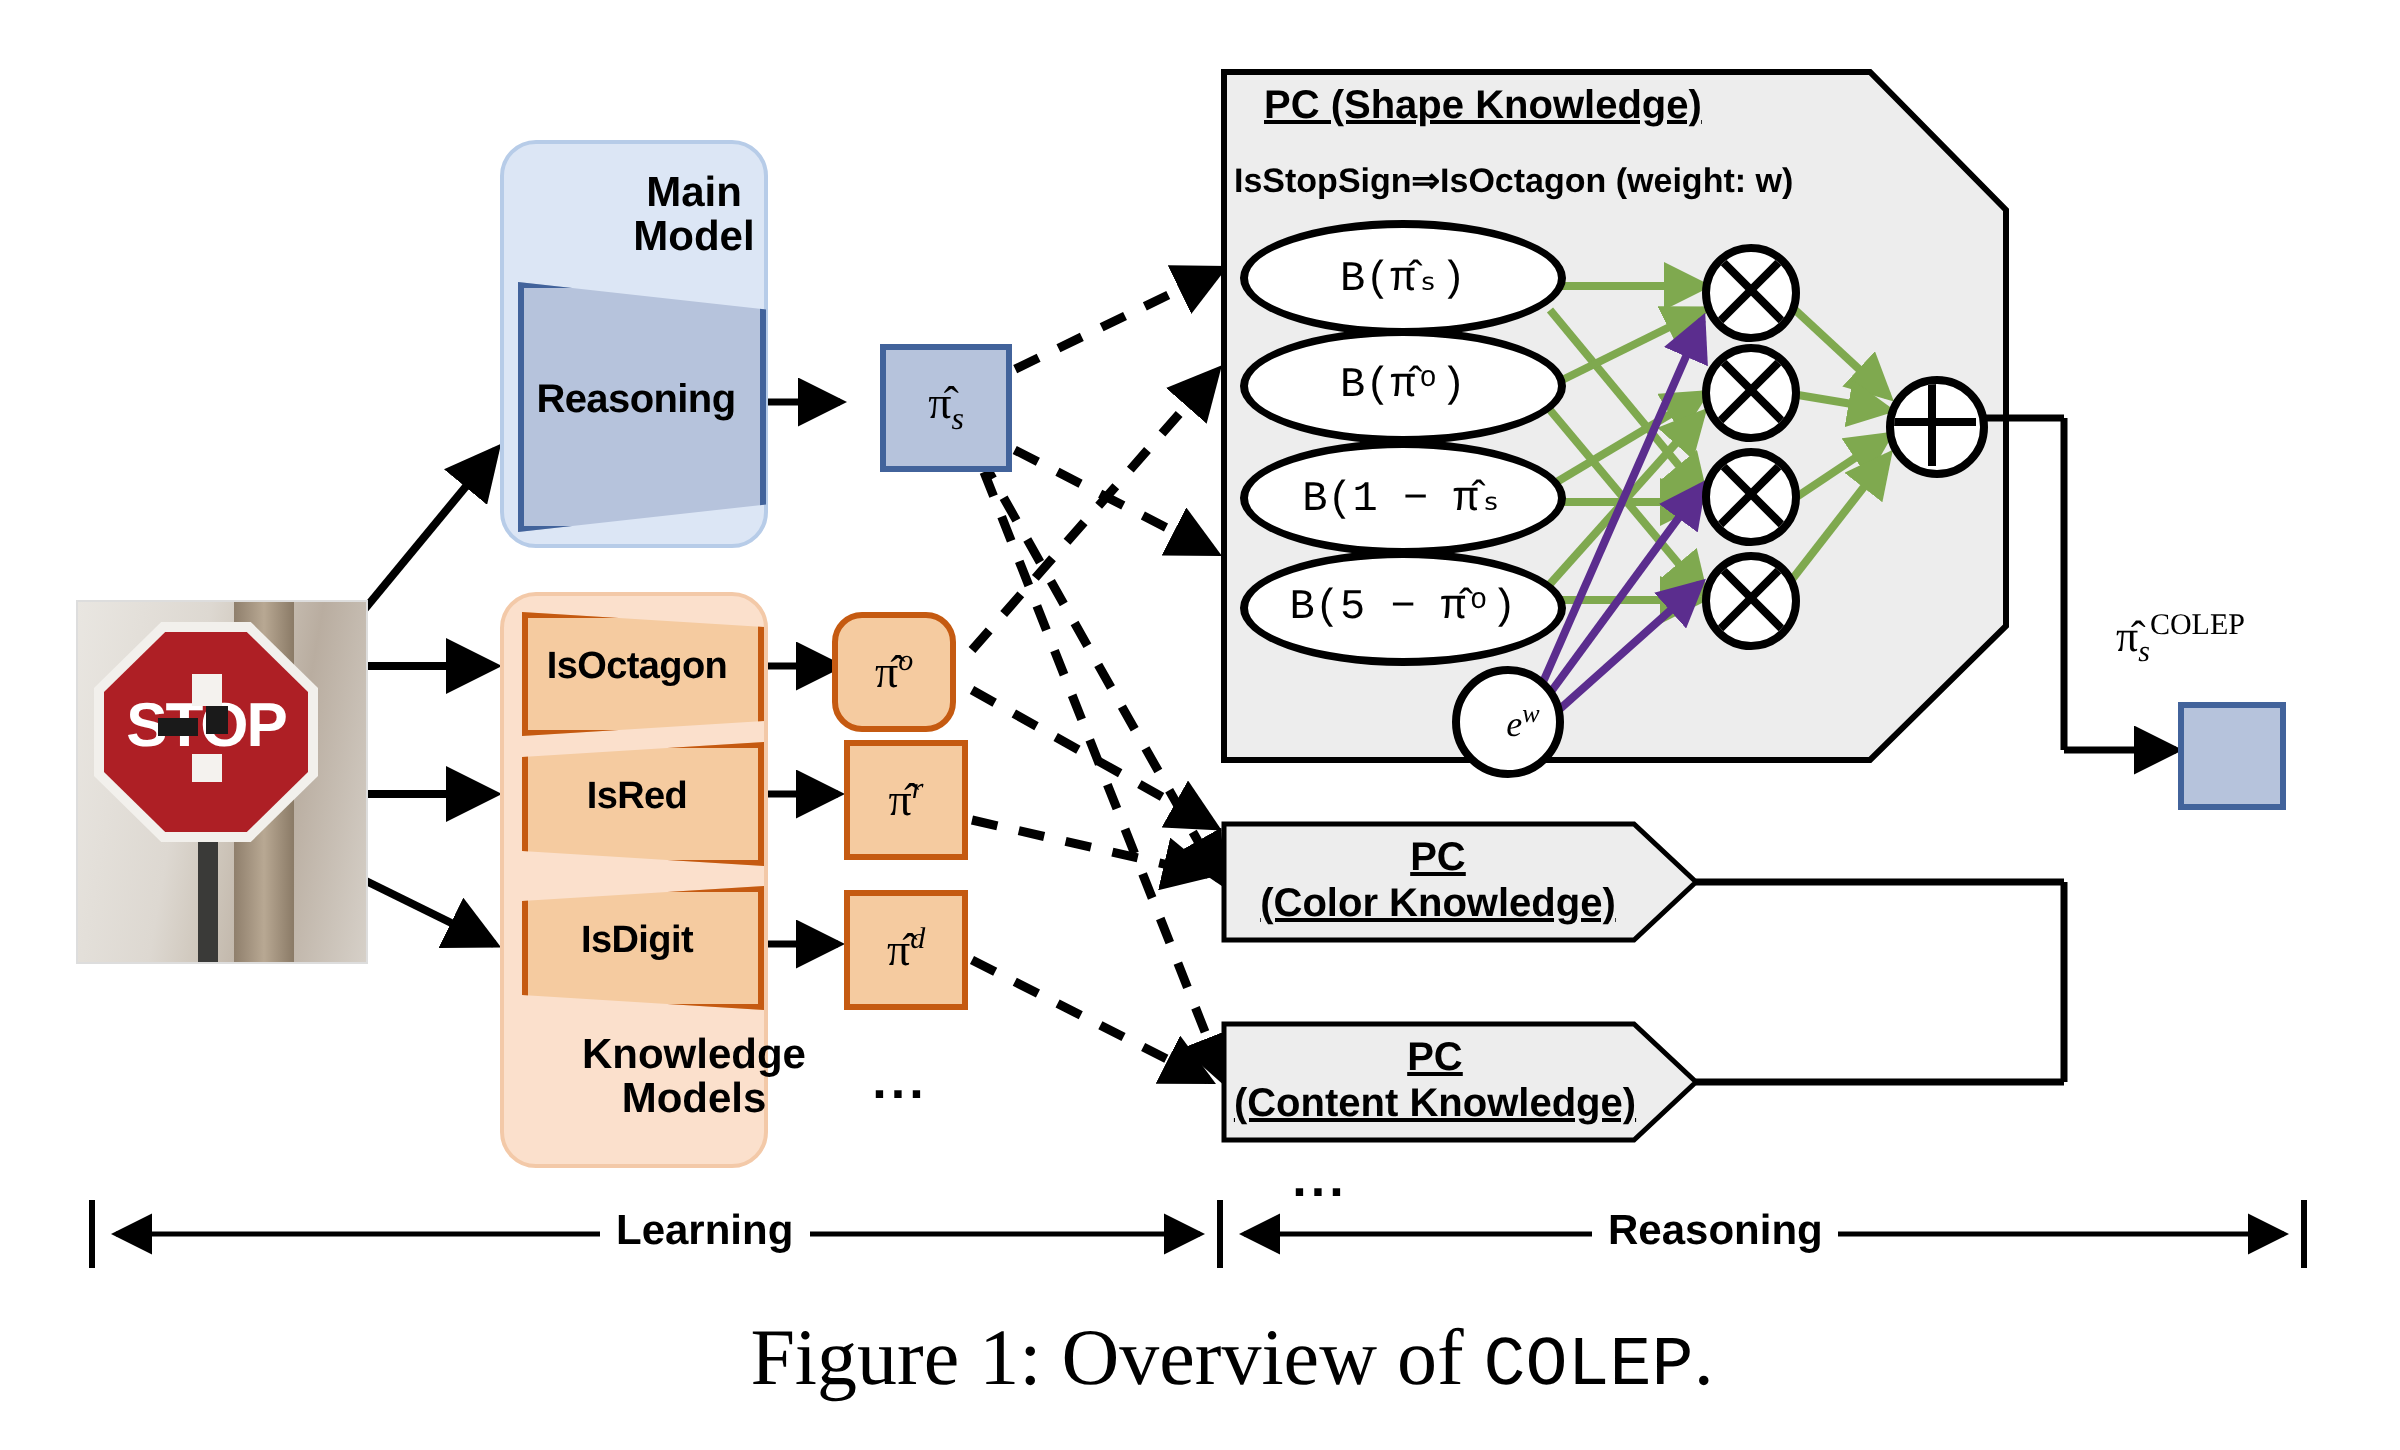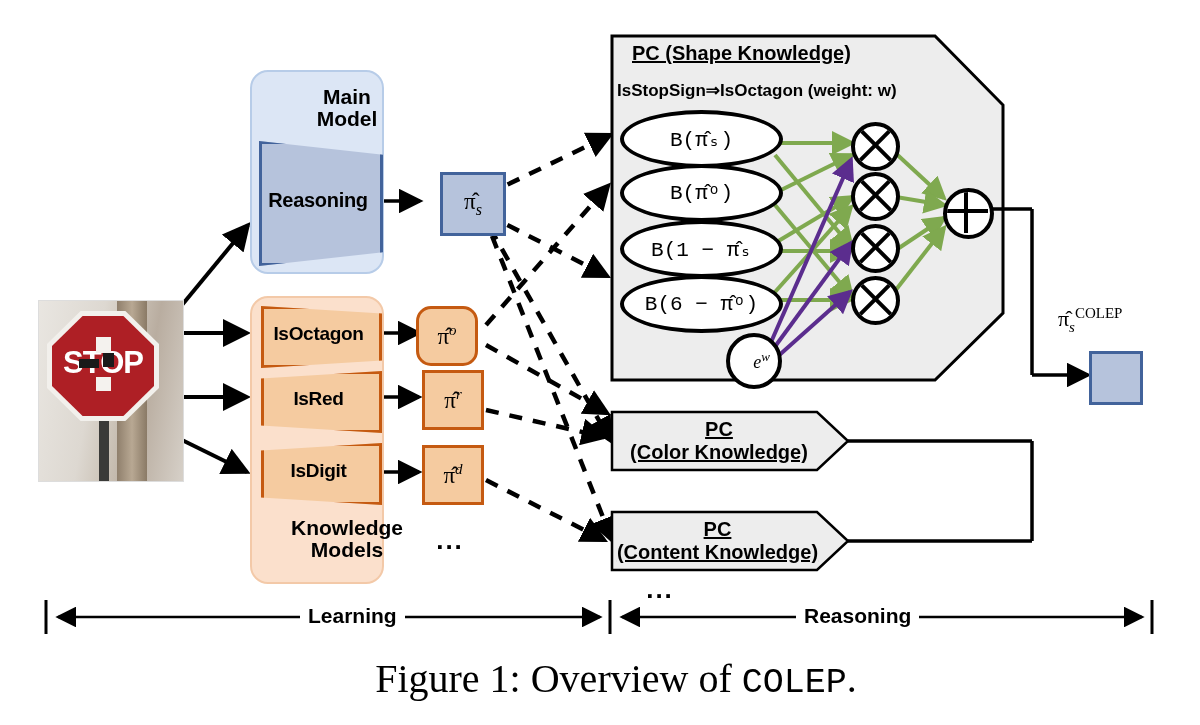--- a/index.html
+++ b/index.html
@@ -253,21 +253,21 @@
   <div class="abs ctr" style="left:620px;top:110px;width:155px;height:50px;border:4px solid #000;border-radius:50%;background:#fff;">
     <span class="ell-lbl">B(π̂ₛ)</span>
   </div>
   <div class="abs ctr" style="left:620px;top:164px;width:155px;height:50px;border:4px solid #000;border-radius:50%;background:#fff;">
     <span class="ell-lbl">B(π̂ᵒ)</span>
   </div>
   <div class="abs ctr" style="left:620px;top:220px;width:155px;height:50px;border:4px solid #000;border-radius:50%;background:#fff;">
     <span class="ell-lbl">B(1 − π̂ₛ</span>
   </div>
   <div class="abs ctr" style="left:620px;top:275px;width:155px;height:50px;border:4px solid #000;border-radius:50%;background:#fff;">
-    <span class="ell-lbl">B(6 − π̂ᵒ)</span>
+    <span class="ell-lbl">B(5 − π̂ᵒ)</span>
   </div>
 
   <div class="abs ctr" style="left:726px;top:333px;width:48px;height:48px;border:4px solid #000;border-radius:50%;background:#fff;">
     <span style="font-family:'Liberation Serif',serif;font-style:italic;font-size:18px;margin-left:15px;">e<sup style="font-size:13px;">w</sup></span>
   </div>
 
   <div class="abs ctr" style="left:851px;top:122px;width:41px;height:41px;border:4px solid #000;border-radius:50%;background:#fff;overflow:hidden;">
     <div class="abs" style="left:-3px;top:17px;width:47px;height:4px;background:#000;transform:rotate(45deg);"></div>
     <div class="abs" style="left:-3px;top:17px;width:47px;height:4px;background:#000;transform:rotate(-45deg);"></div>
   </div>

